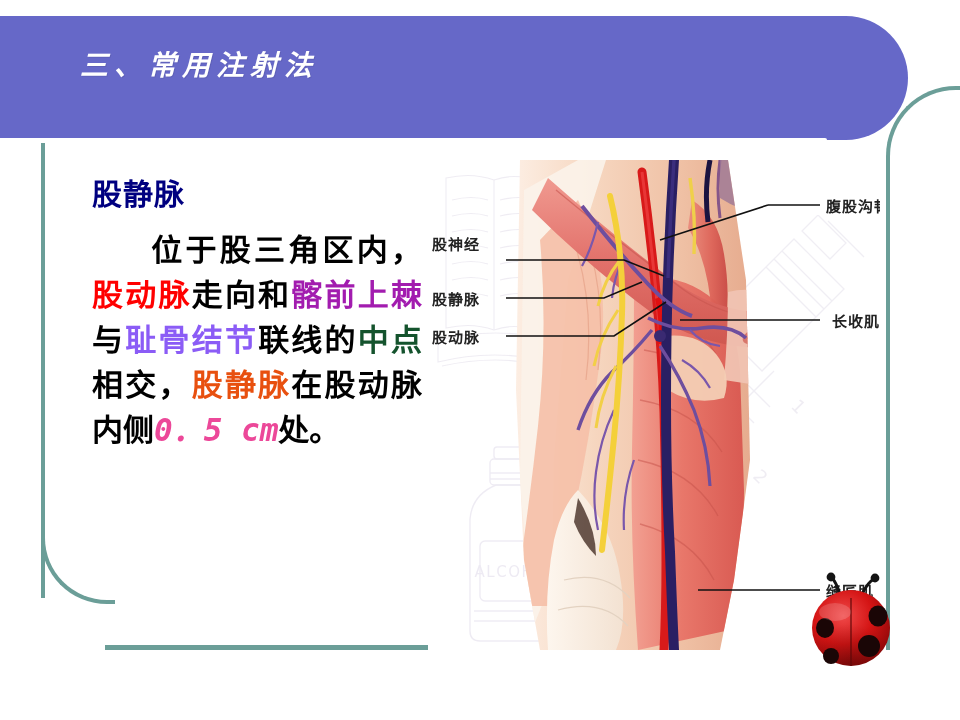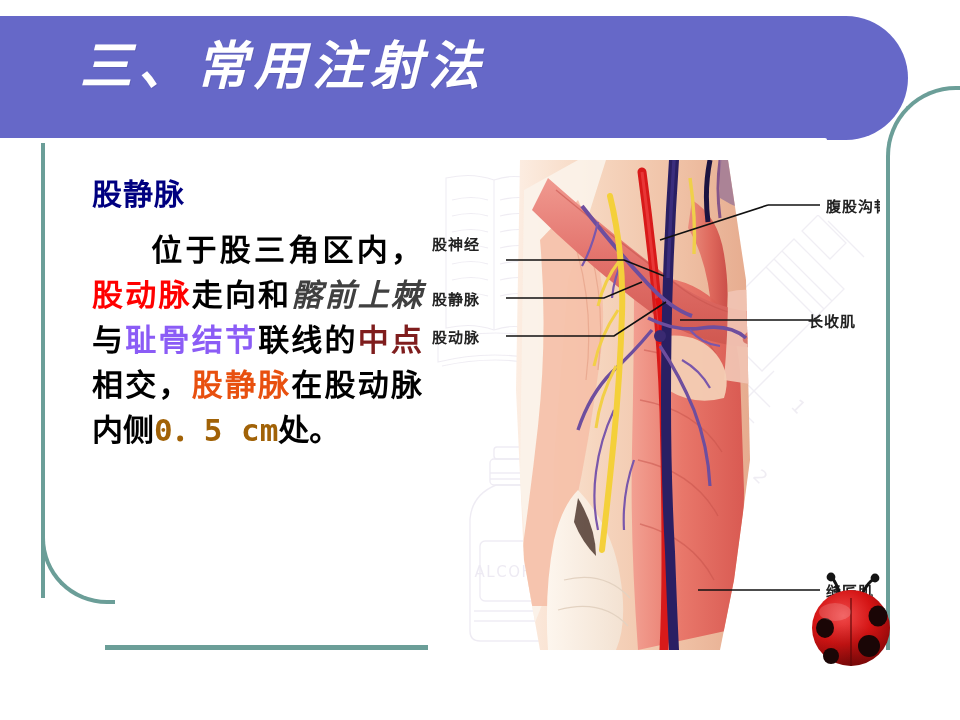--- a/index.html
+++ b/index.html
@@ -36,21 +36,21 @@
     position:absolute;left:-20px;top:16px;width:928px;height:124px;
     background:#6668c8;
     border-top-right-radius:62px;border-bottom-right-radius:62px;
   }
   .banner-rule{
     position:absolute;left:0px;top:122px;width:847px;height:5px;
     background:#ffffff;border-radius:2px;
   }
   .banner-title{
     position:absolute;left:80px;top:40px;
-    color:#ffffff;font-size:52px;line-height:52px;letter-spacing:6px;
+    color:#ffffff;font-size:28px;line-height:52px;letter-spacing:6px;
     font-weight:700;font-style:italic;
     font-family:"DejaVu Sans","Liberation Sans",sans-serif;
     text-shadow:1px 1px 0 rgba(0,0,0,.08);
     white-space:nowrap;
   }
 
   
   .content{
     position:absolute;left:92px;top:176px;width:330px;
   }
@@ -59,25 +59,25 @@
     margin:0 0 14px 0;letter-spacing:1px;
     font-family:"DejaVu Sans","Liberation Sans",sans-serif;
   }
   .body-text{
     font-size:31px;line-height:45px;color:#000000;font-weight:700;
     letter-spacing:0px;text-align:justify;
     font-family:"DejaVu Sans","Liberation Sans",sans-serif;
   }
   .body-text .indent{display:inline-block;width:56px;}
   .c-red{color:#ff0000;}
-  .c-darkred{color:#404040;font-style:italic;}
+  .c-darkred{color:#a21caf;}
   .c-maroon{color:#8b5cf6;}
-  .c-green{color:#7f1d1d;}
+  .c-green{color:#14532d;}
   .c-orange{color:#e8500f;}
-  .c-purple{color:#a16207;}
+  .c-purple{color:#ec4899;font-style:italic;}
   .mono{font-family:"DejaVu Sans Mono","Liberation Mono",monospace;font-weight:700;}
 
   
   .figure{
     position:absolute;left:428px;top:160px;width:452px;height:490px;
     overflow:hidden;background:#ffffff;
   }
 
   
   .wm{position:absolute;opacity:.30;}
@@ -263,21 +263,21 @@
         <path d="M78 138 L176 138 L214 122"></path>
         <path d="M78 176 L186 176 L238 142"></path>
       </g>
     </svg>
 
     <div class="lab" style="left:4px;top:73px;">股神经</div>
     <div class="lab" style="left:4px;top:128px;">股静脉</div>
     <div class="lab" style="left:4px;top:166px;">股动脉</div>
 
     <div class="lab" style="left:398px;top:35px;">腹股沟韧带</div>
-    <div class="lab" style="left:380px;top:150px;">长收肌</div>
+    <div class="lab" style="left:404px;top:150px;">长收肌</div>
     <div class="lab" style="left:398px;top:420px;">缝匠肌</div>
   </div>
 
   <svg class="bug" viewBox="0 0 120 110">
     <defs>
       <radialGradient id="bugBody" cx="40%" cy="34%" r="78%">
         <stop offset="0%" stop-color="#f04a4a"></stop>
         <stop offset="48%" stop-color="#d41414"></stop>
         <stop offset="100%" stop-color="#7d0606"></stop>
       </radialGradient>

